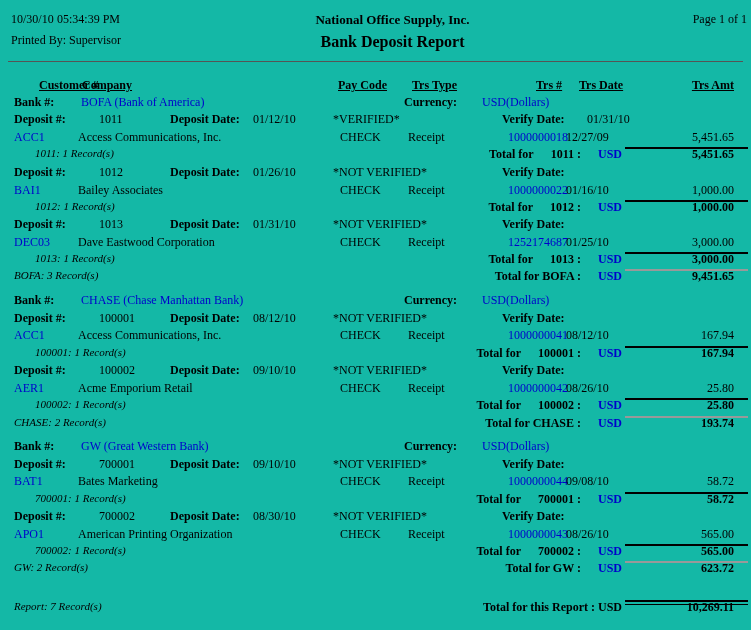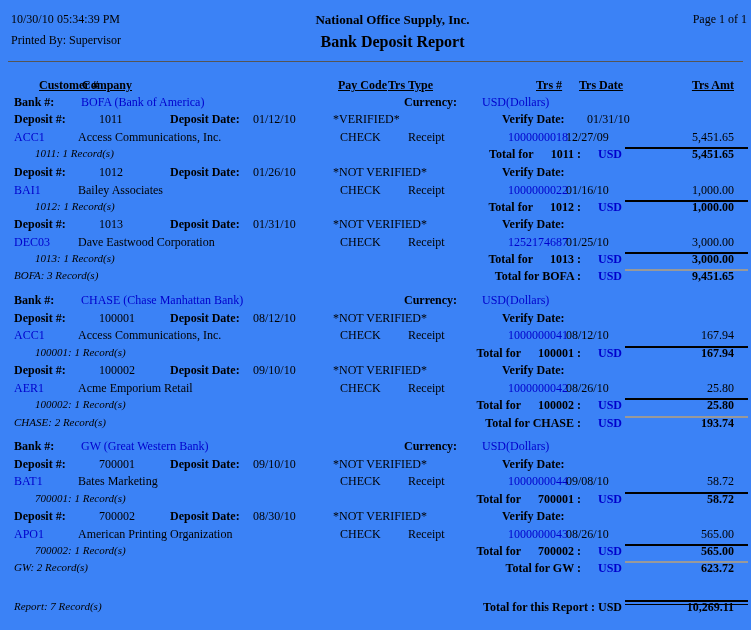--- a/index.html
+++ b/index.html
@@ -1,17 +1,17 @@
 <!DOCTYPE html>
 <html><head>
 <meta charset="utf-8">
 <style>
   html,body{margin:0;padding:0;background:#fff;}
   .page{
-    position:relative;width:751px;height:630px;background:#3b82f6;
+    position:relative;width:751px;height:630px;background:#14b8a6;
     font-family:"Liberation Serif","DejaVu Serif",serif;
     font-size:12px;color:#000;overflow:hidden;
   }
   .r{position:absolute;left:0;width:751px;height:16px;white-space:nowrap;}
   .r span{position:absolute;top:0;}
   .b{font-weight:bold;}
   .blue{color:#0000CC;}
   .center{left:0;width:751px;text-align:center;margin-left:17px;}
   
   .lab{left:14px;font-weight:bold;}
@@ -29,21 +29,21 @@
   .vdl{left:502px;font-weight:bold;}
   .vdv{left:587px;}
   .tnum{left:508px;}
   .tdate{left:566px;text-align:center;}
   .amt{right:17px;left:auto;text-align:right;}
   .note{left:35px;font-style:italic;font-size:11px;}
   .bnote{left:14px;font-style:italic;font-size:11px;}
   .tot{right:129px;left:auto;display:flex;gap:17px;font-weight:bold;}
   .tot span{position:static;}
   
-  .h-cust{left:18px;margin-left:21px;} .h-comp{left:82px;} .h-pay{left:338px;} .h-typ{left:388px;}
+  .h-cust{left:18px;margin-left:21px;} .h-comp{left:82px;} .h-pay{left:338px;} .h-typ{left:412px;}
   .h-tnum{left:536px;} .h-tdate{left:579px;}
   .colhead span{font-weight:bold;text-decoration:underline;}
   
   .hr{position:absolute;left:8px;width:735px;height:0;border-top:1px solid #555;}
   .ln{left:625px;width:123px;height:0;border-top:2px solid #000;top:-2px;}
   .lnb{left:625px;width:123px;height:0;border-top:2.5px solid #999;top:-2px;}
   .lnr{left:625px;width:123px;height:0;border-top:2px solid #000;top:-4px;}
   .dbl{left:625px;width:123px;height:3px;border-top:1.5px solid #000;border-bottom:1.5px solid #000;top:14px;}
   .title{font-size:16px;font-weight:bold;}
   .co{font-size:13px;font-weight:bold;}

